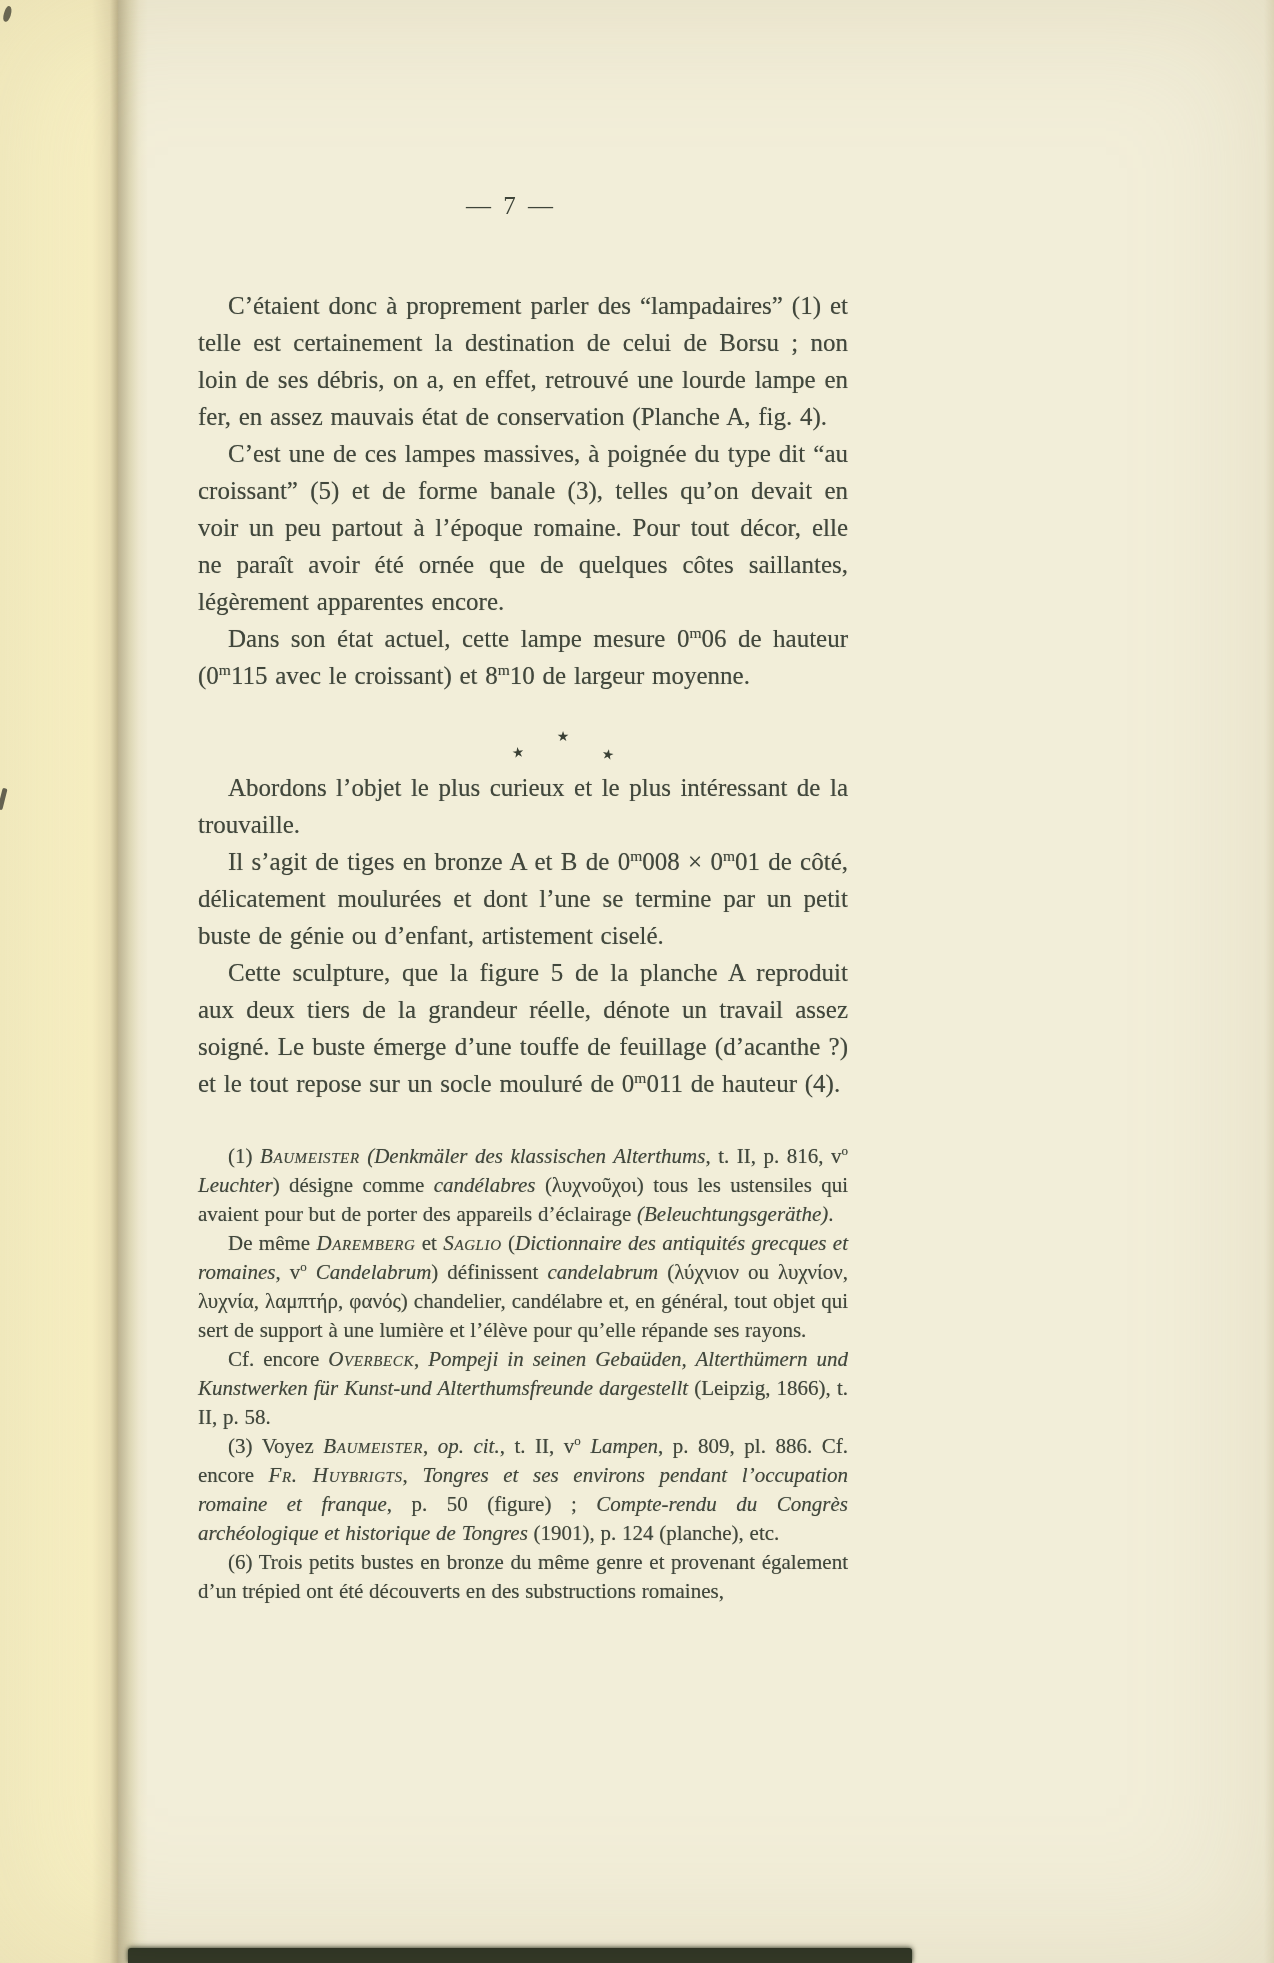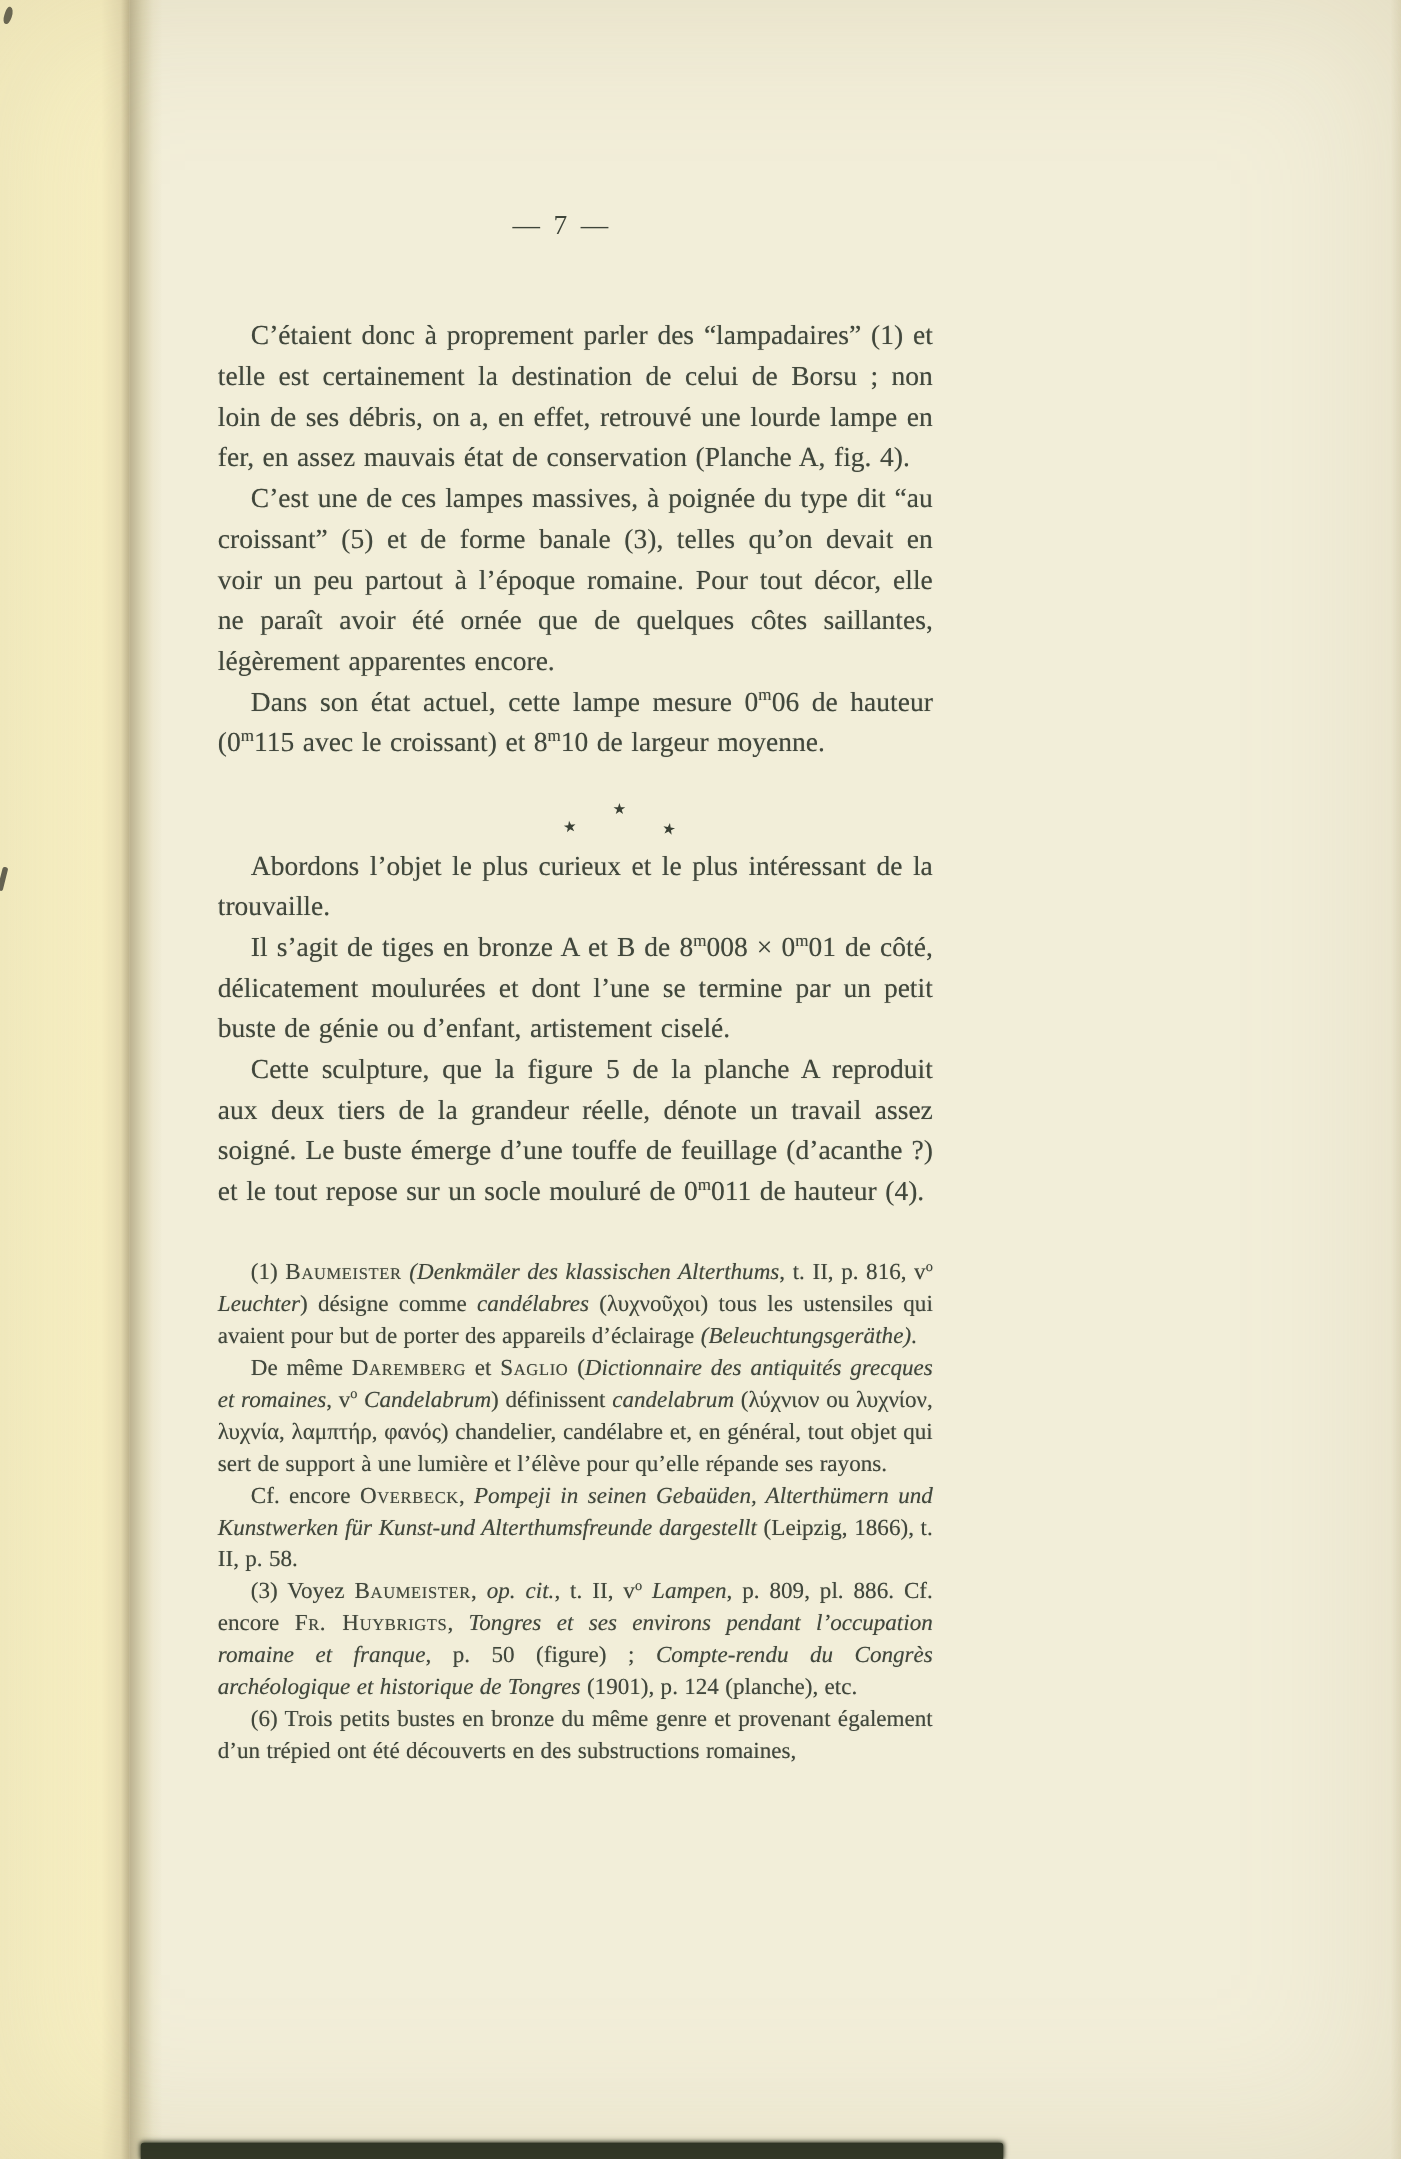--- a/index.html
+++ b/index.html
@@ -74,21 +74,21 @@
     font-size: 25px;
     line-height: 37px;
     word-spacing: 1.5px;
   }
   .footnotes p.para {
     font-size: 21px;
     line-height: 29px;
     word-spacing: 0.5px;
   }
   .italic { font-style: italic; }
-  .smallcaps { font-variant: small-caps; letter-spacing: 0.6px; }
+  .smallcaps { font-variant: small-caps; letter-spacing: 0.6px; font-style: italic; }
   .sup { font-size: 62%; vertical-align: super; line-height: 0; letter-spacing: 0; }
   .divider {
     position: absolute; left: 498px; top: 726px; width: 130px; height: 48px;
     color: #3a4035;
     font-family: "DejaVu Sans", sans-serif;
     font-size: 14px;
     display: flex; justify-content: center; gap: 30px;
   }
   .divider .star-left  { transform: translateY(18px) rotate(-8deg); }
   .divider .star-mid   { transform: translateY(2px); }
@@ -115,21 +115,21 @@
     </div>
 
   <div class="divider">
     <span class="star-left">★</span>
     <span class="star-mid">★</span>
     <span class="star-right">★</span>
   </div>
 
   <div class="text-column body-lower">
       <p class="para"><span>Abordons l’objet le plus curieux et le plus intéressant de la trouvaille.</span></p>
-      <p class="para"><span>Il s’agit de tiges en bronze A et B de 8</span><span class="sup">m</span><span>008 × 0</span><span class="sup">m</span><span>01 de côté, délicatement moulurées et dont l’une se termine par un petit buste de génie ou d’enfant, artistement ciselé.</span></p>
+      <p class="para"><span>Il s’agit de tiges en bronze A et B de 0</span><span class="sup">m</span><span>008 × 0</span><span class="sup">m</span><span>01 de côté, délicatement moulurées et dont l’une se termine par un petit buste de génie ou d’enfant, artistement ciselé.</span></p>
       <p class="para"><span>Cette sculpture, que la figure 5 de la planche A reproduit aux deux tiers de la grandeur réelle, dénote un travail assez soigné. Le buste émerge d’une touffe de feuillage (d’acanthe ?) et le tout repose sur un socle mouluré de 0</span><span class="sup">m</span><span>011 de hauteur (4).</span></p>
     </div>
 
   <div class="text-column footnotes">
       <p class="para"><span>(1) </span><span class="smallcaps">Baumeister</span><span> </span><span class="italic">(Denkmäler des klassischen Alterthums</span><span>, t. II, p. 816, v</span><span class="sup">o</span><span> </span><span class="italic">Leuchter</span><span>) désigne comme </span><span class="italic">candélabres</span><span> (λυχνοῦχοι) tous les ustensiles qui avaient pour but de porter des appareils d’éclairage </span><span class="italic">(Beleuchtungsgeräthe)</span><span>.</span></p>
       <p class="para"><span>De même </span><span class="smallcaps">Daremberg</span><span> et </span><span class="smallcaps">Saglio</span><span> (</span><span class="italic">Dictionnaire des antiquités grecques et romaines</span><span>, v</span><span class="sup">o</span><span> </span><span class="italic">Candelabrum</span><span>) définissent </span><span class="italic">candelabrum</span><span> (λύχνιον ou λυχνίον, λυχνία, λαμπτήρ, φανός) chandelier, candélabre et, en général, tout objet qui sert de support à une lumière et l’élève pour qu’elle répande ses rayons.</span></p>
       <p class="para"><span>Cf. encore </span><span class="smallcaps">Overbeck</span><span>, </span><span class="italic">Pompeji in seinen Gebaüden, Alterthümern und Kunstwerken für Kunst-und Alterthumsfreunde dargestellt</span><span> (Leipzig, 1866), t. II, p. 58.</span></p>
       <p class="para"><span>(3) Voyez </span><span class="smallcaps">Baumeister</span><span>, </span><span class="italic">op. cit.</span><span>, t. II, v</span><span class="sup">o</span><span> </span><span class="italic">Lampen</span><span>, p. 809, pl. 886. Cf. encore </span><span class="smallcaps">Fr. Huybrigts</span><span>, </span><span class="italic">Tongres et ses environs pendant l’occupation romaine et franque</span><span>, p. 50 (figure) ; </span><span class="italic">Compte-rendu du Congrès archéologique et historique de Tongres</span><span> (1901), p. 124 (planche), etc.</span></p>
       <p class="para"><span>(6) Trois petits bustes en bronze du même genre et provenant également d’un trépied ont été découverts en des substructions romaines,</span></p>
     </div>

